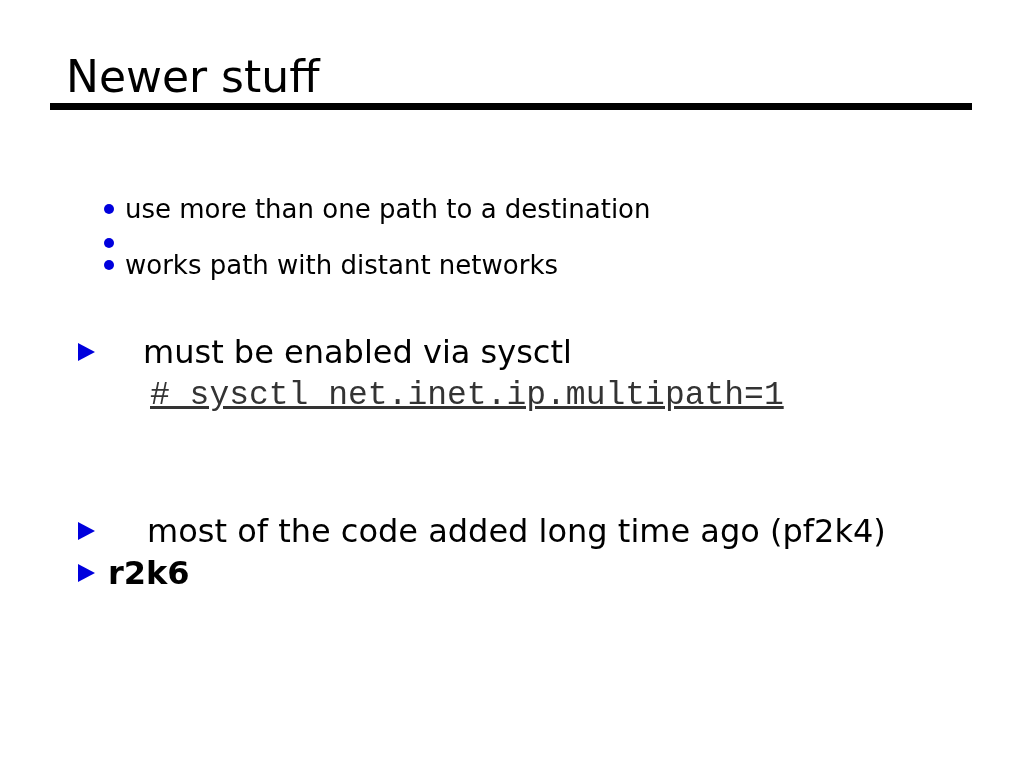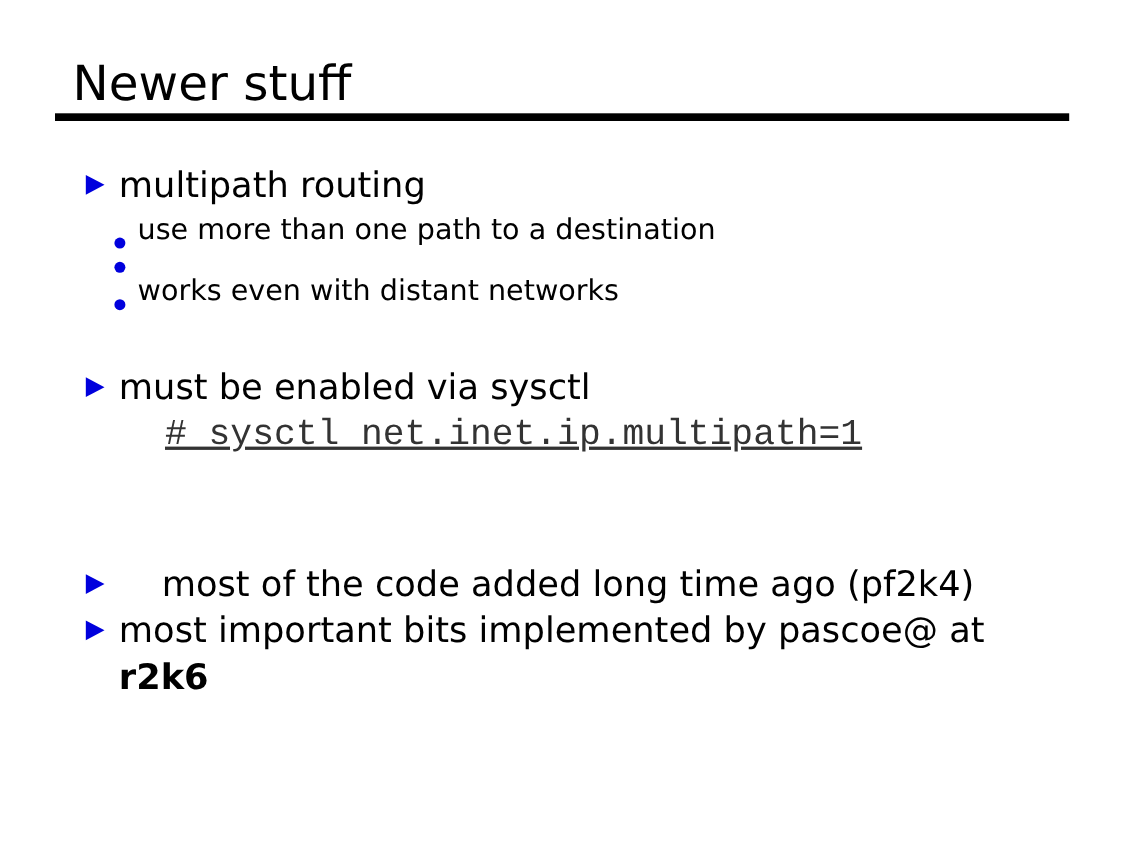--- a/index.html
+++ b/index.html
@@ -49,32 +49,32 @@
   .tri{
     width:0;height:0;
     border-left:17px solid var(--accent);
     border-top:9px solid transparent;
     border-bottom:9px solid transparent;
     margin-top:12px;
     margin-right:13px;
     flex:0 0 auto;
   }
   .row-1{top:147px;}
-  .row-2{top:331px;}
+  .row-2{top:331px;gap:35px;}
   .row-3{top:510px;gap:39px;}
   .row-4{top:552px;}
   .sub-list{
     position:absolute;
     left:104px;top:192px;
     font-size:26px;
     line-height:34px;
   }
   .sub-item{
     display:flex;
-    align-items:flex-end;
+    align-items:flex-start;
     white-space:nowrap;
   }
   .dot{
     width:10px;height:10px;
     border-radius:50%;
     background:var(--accent);
     margin-top:12px;
     margin-right:11px;
     flex:0 0 auto;
   }
@@ -92,49 +92,45 @@
 </style>
 </head>
 <body>
 
 <div class="slide">
 
   <h1 class="slide-title">Newer stuff</h1>
 
   <div class="title-underline"></div>
 
-  <div class="bullet-row row-1">
-    <span class="tri"></span>
-    <span class="text">multipath routing</span>
-  </div>
 
   <div class="sub-list">
     <div class="sub-item">
       <span class="dot"></span>
       <span class="text">use more than one path to a destination</span>
     </div>
     <div class="sub-item">
       <span class="dot"></span>
     </div>
     <div class="sub-item">
       <span class="dot"></span>
-      <span class="text">works even with distant networks</span>
+      <span class="text">works path with distant networks</span>
     </div>
   </div>
 
   <div class="bullet-row row-2">
     <span class="tri"></span>
     <span class="text">must be enabled via sysctl</span>
   </div>
 
   <div class="code-line"># sysctl net.inet.ip.multipath=1</div>
 
   <div class="bullet-row row-3">
     <span class="tri"></span>
     <span class="text">most of the code added long time ago (pf2k4)</span>
   </div>
 
   <div class="bullet-row row-4 wrap2">
     <span class="tri"></span>
-    <span class="text"><span>most important bits implemented by pascoe@ at</span><span class="cont-line">r2k6</span></span>
+    <span class="text"><span class="cont-line">r2k6</span></span>
   </div>
 
 </div>
 
 </body></html>

